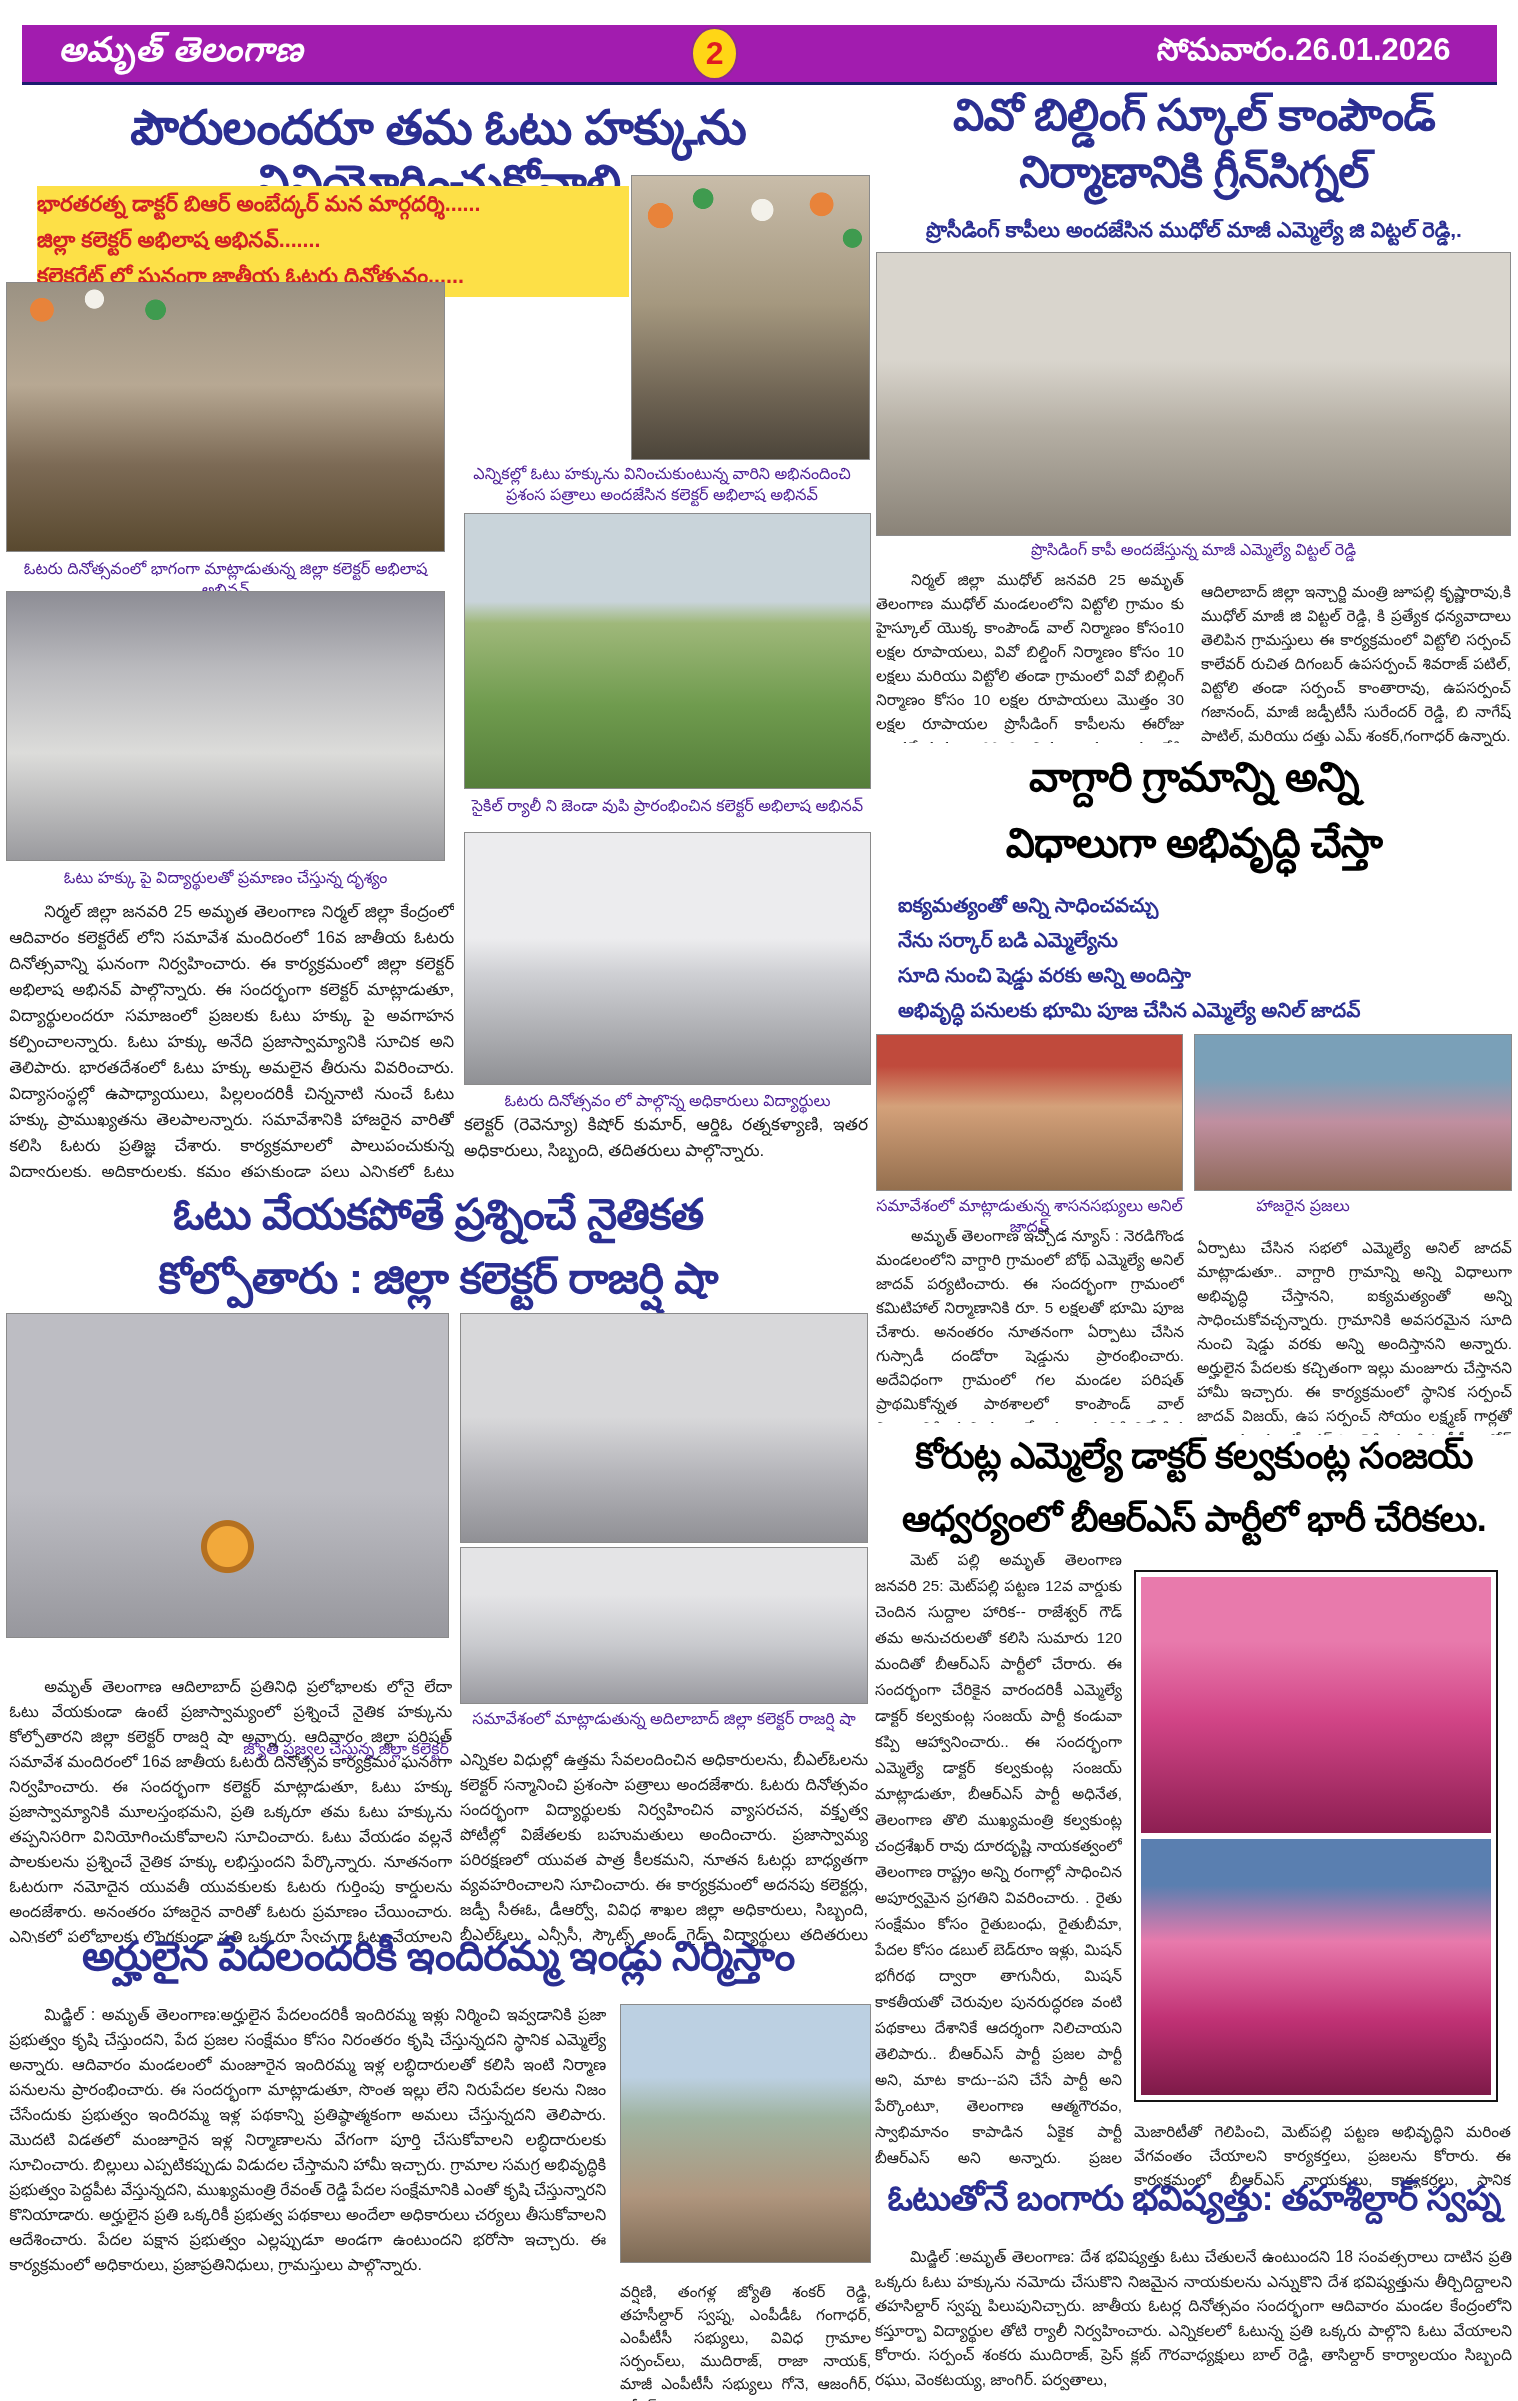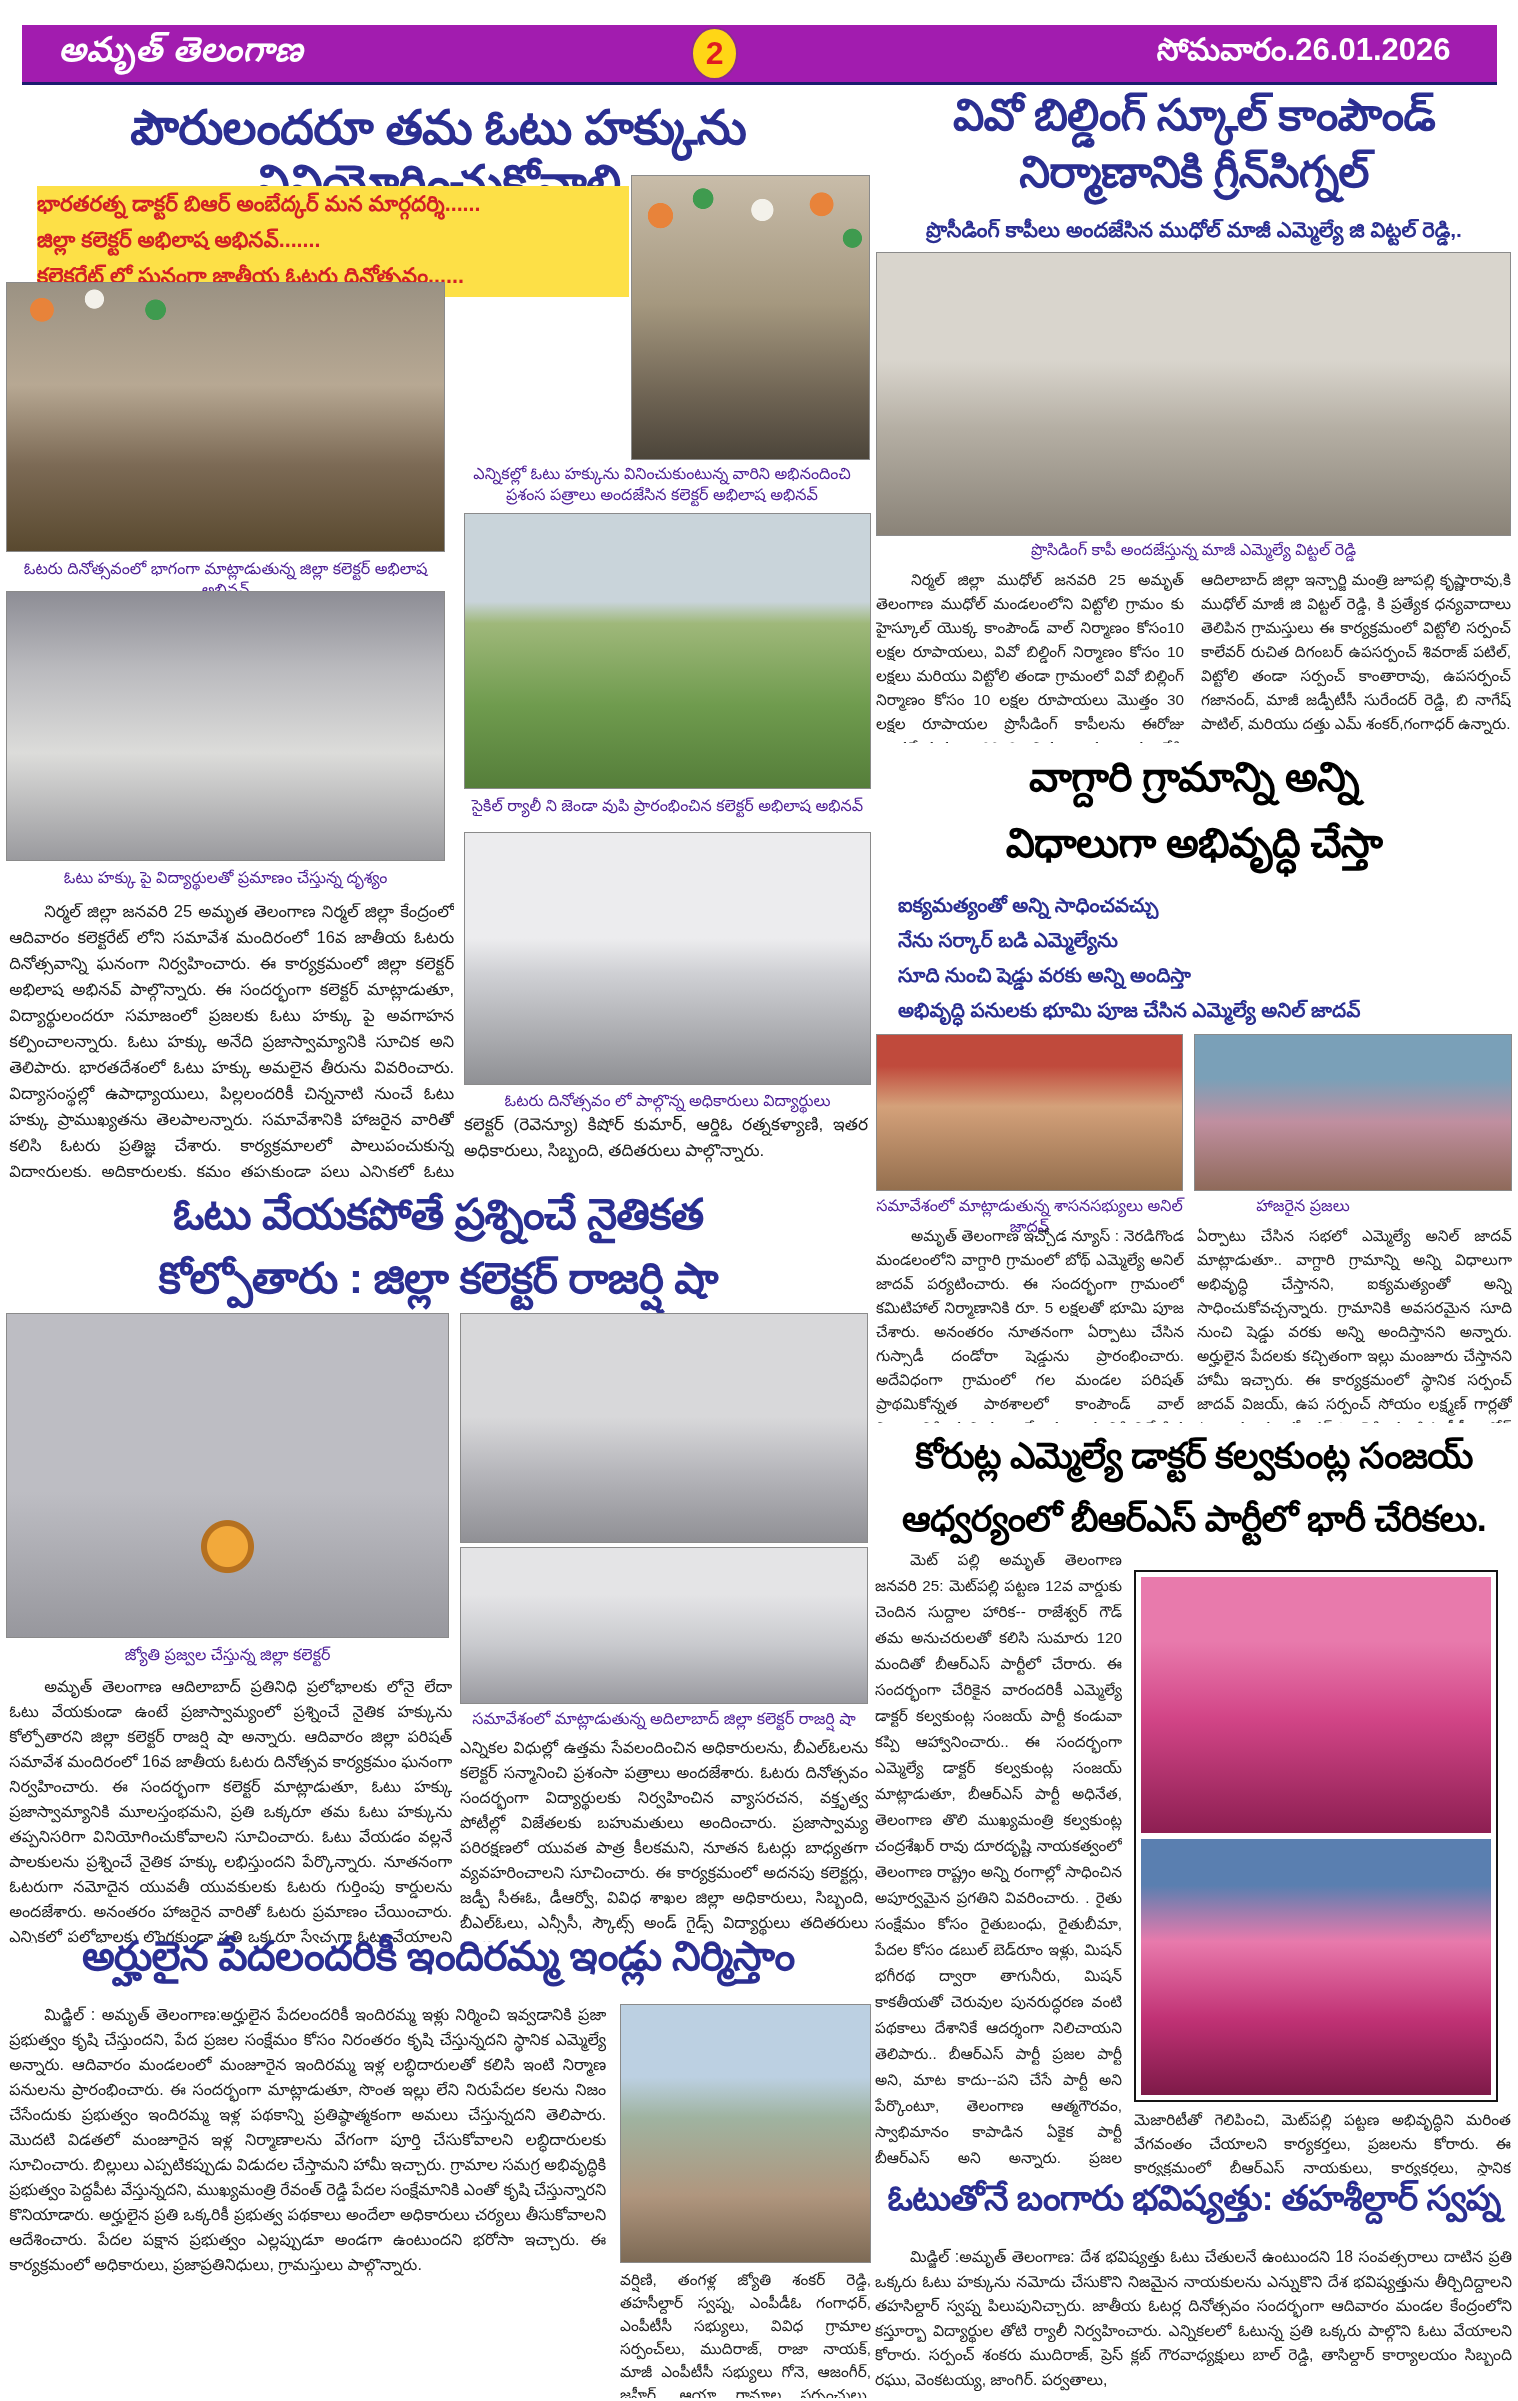--- a/index.html
+++ b/index.html
@@ -20,21 +20,21 @@
     color:#e01b22;font-size:32px;font-weight:900;display:flex;align-items:center;justify-content:center;
     margin-left:-31px;
   }
   
   .headline-blue{color:#2b2f92;font-weight:800;text-align:center;letter-spacing:-0.8px;}
   .headline-pink{color:#000000;font-weight:800;text-align:center;letter-spacing:-0.8px;}
   .red-sub{color:#d21f26;font-weight:700;font-size:21.5px;line-height:36px;}
   .blue-sub{color:#2b2f92;font-weight:700;}
   .caption{color:#4c1d95;font-size:16px;line-height:21px;text-align:center;font-weight:400;}
   .body-text{font-size:16.5px;line-height:26px;text-align:justify;text-indent:35px;color:#1b1b1b;overflow:hidden;}
-  .body-text.noindent{text-indent:0;}
+  .body-text.noindent{text-indent:0;margin-top:12px;}
   .ph{border:0.8px solid #8a8a8a;box-sizing:border-box;}
   
   #a-headline{left:7.7px;top:100px;width:861px;font-size:48px;line-height:1.15;}
   #a-subheads{left:37px;top:186px;width:592px;background:#fde047;padding-bottom:3.1px;}
   #pa2{left:631px;top:175px;width:239px;height:285px;
        background:radial-gradient(circle at 12% 14%,#e8833a 0 12.3px,transparent 13px),
                   radial-gradient(circle at 30% 8%,#3f9b4f 0 10px,transparent 10.7px),
                   radial-gradient(circle at 55% 12%,#f3f1ea 0 10.7px,transparent 11.5px),
                   radial-gradient(circle at 80% 10%,#e8833a 0 11.5px,transparent 12.3px),
                   radial-gradient(circle at 93% 22%,#3f9b4f 0 9.2px,transparent 10px),
@@ -55,21 +55,21 @@
   #pa5{left:464px;top:832px;width:407px;height:253px;
        background:linear-gradient(180deg,#ececee 0 42%,#cfd0d4 56%,#8f9094 100%);}
   #a-cap5{left:464px;top:1090px;width:407px;}
   #a-body{left:9.2px;top:898px;width:445px;height:279px;}
   #a-body2{left:464px;top:1112px;width:404px;height:61px;font-size:17px;line-height:26px;text-align:justify;overflow:hidden;}
   
   #b-headline{left:7.7px;top:1182px;width:861px;font-size:43px;line-height:64px;}
   #pb1{left:6.1px;top:1313px;width:443px;height:325px;
        background:radial-gradient(circle at 50% 72%,#f2a93b 0 20px,#b5701f 21px 26px,transparent 27px),
                   linear-gradient(180deg,#bdbdc3 0 55%,#97979d 100%);}
-  #b-cap1{left:6.1px;top:1644px;width:443px;}
+  #b-cap1{left:6.1px;top:1738px;width:443px;text-align:right;}
   #pb2a{left:460px;top:1313px;width:408px;height:230px;
         background:linear-gradient(180deg,#d8d8da 0 45%,#b5b5ba 70%,#909095 100%);}
   #pb2b{left:460px;top:1547px;width:408px;height:157px;
         background:linear-gradient(180deg,#e4e4e6 0 30%,#c9cace 62%,#9a9aa0 100%);}
   #b-cap2{left:460px;top:1708px;width:408px;}
   #b-body1{left:9.2px;top:1674px;width:443px;height:269px;font-size:16px;line-height:25px;}
   #b-body2{left:460px;top:1735px;width:408px;height:207px;font-size:16px;line-height:25px;}
   
   #c-headline{left:7.7px;top:1932px;width:861px;font-size:41px;line-height:1.2;}
   #c-body1{left:9.2px;top:2002px;width:597px;height:396px;font-size:16px;line-height:25px;}

